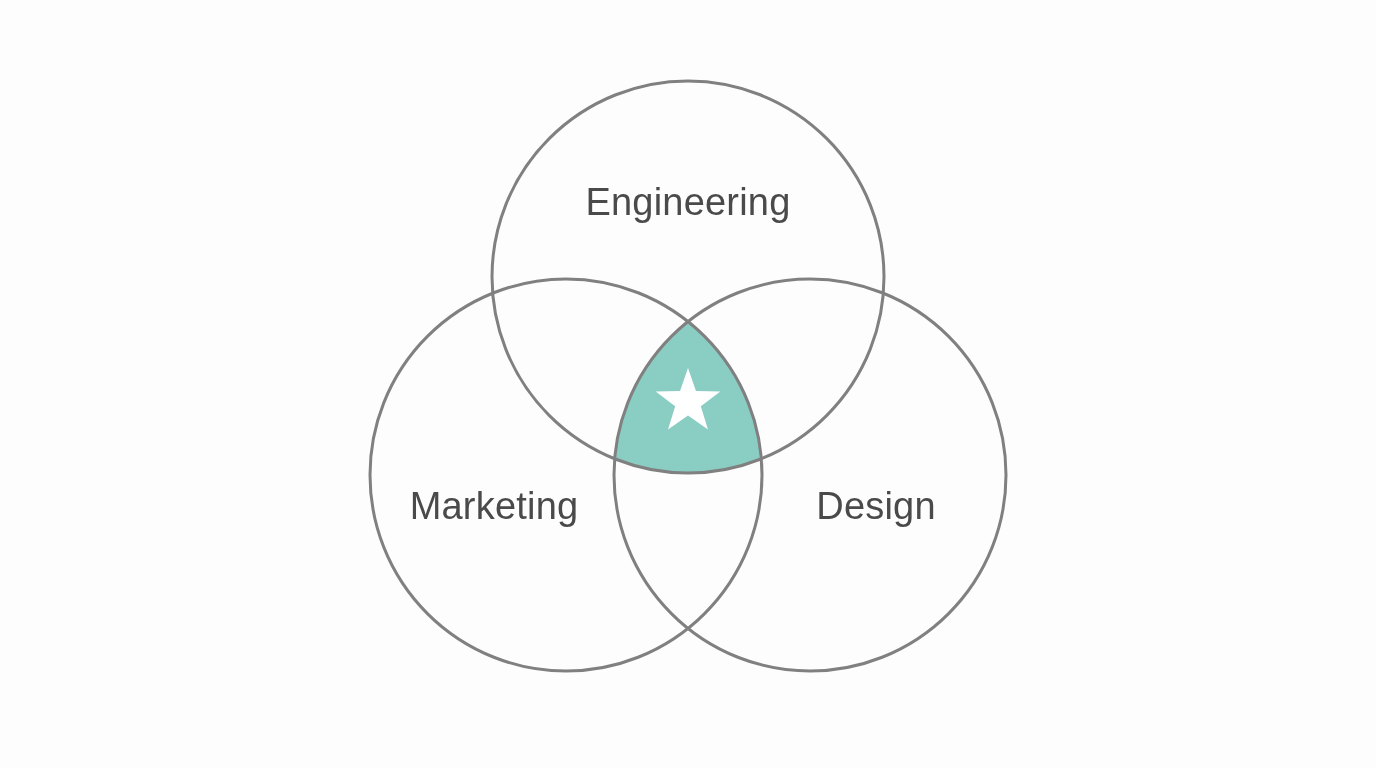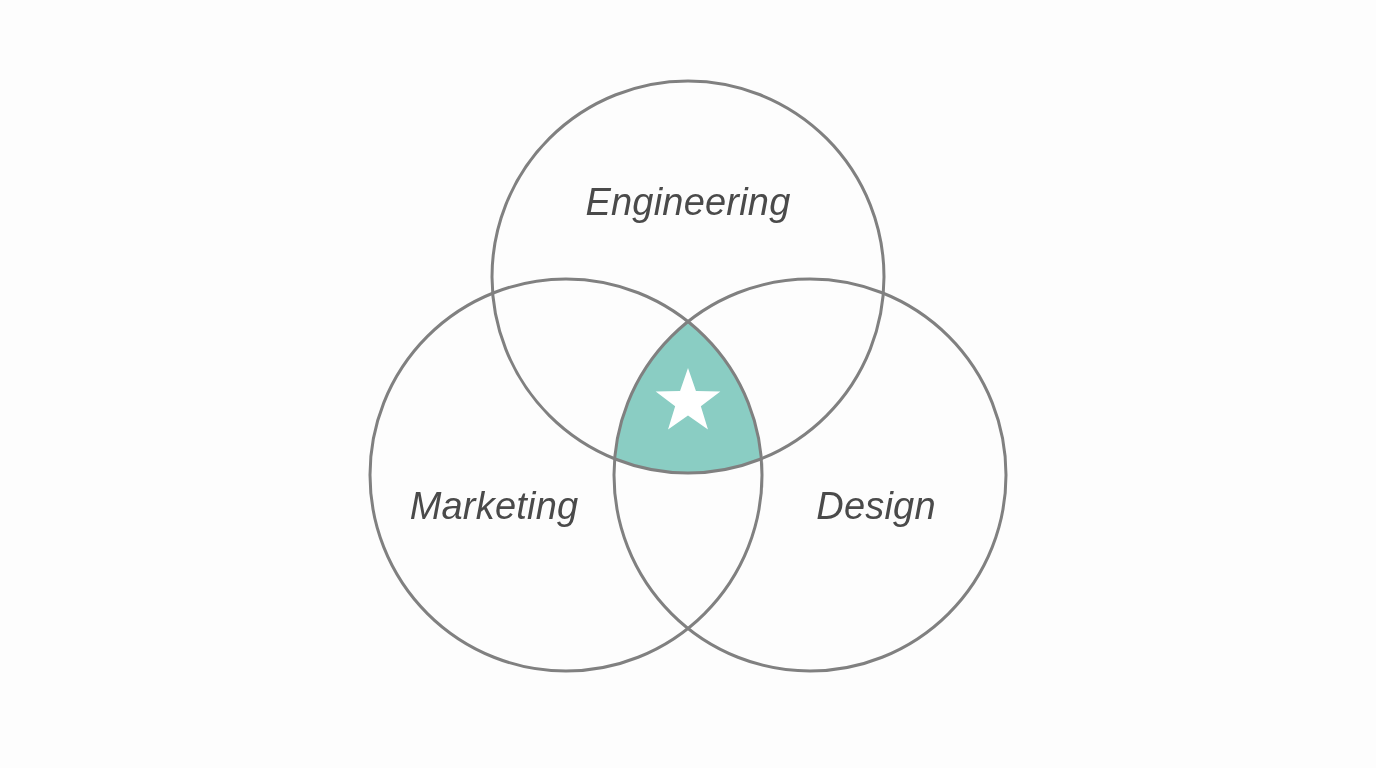--- a/index.html
+++ b/index.html
@@ -11,21 +11,20 @@
     height: 768px;
     background: #fdfdfd;
     font-family: "Liberation Sans", sans-serif;
     overflow: hidden;
   }
   #venn-canvas {
     position: relative;
     width: 1376px;
     height: 768px;
     background: #fdfdfd;
-    font-style: italic;
   }
   #venn-svg {
     position: absolute;
     top: 0;
     left: 0;
     width: 1376px;
     height: 768px;
     display: block;
   }
   .set-label {

